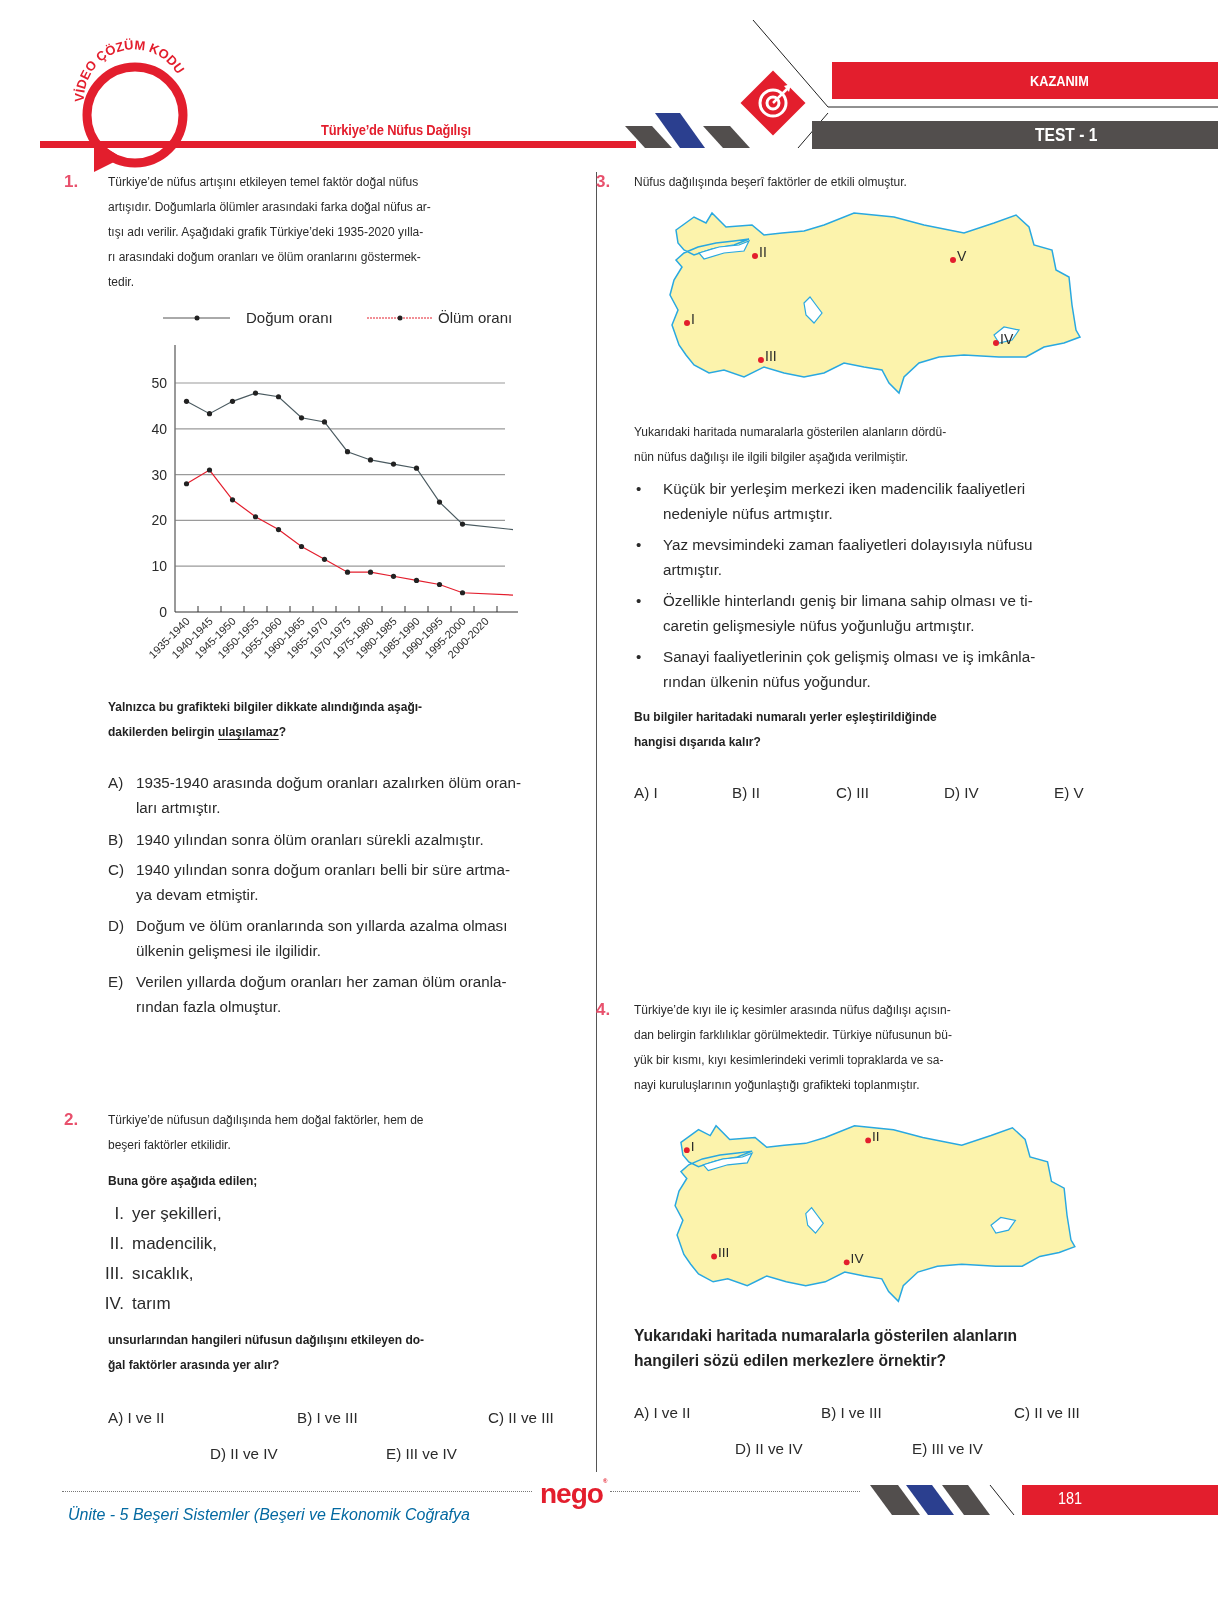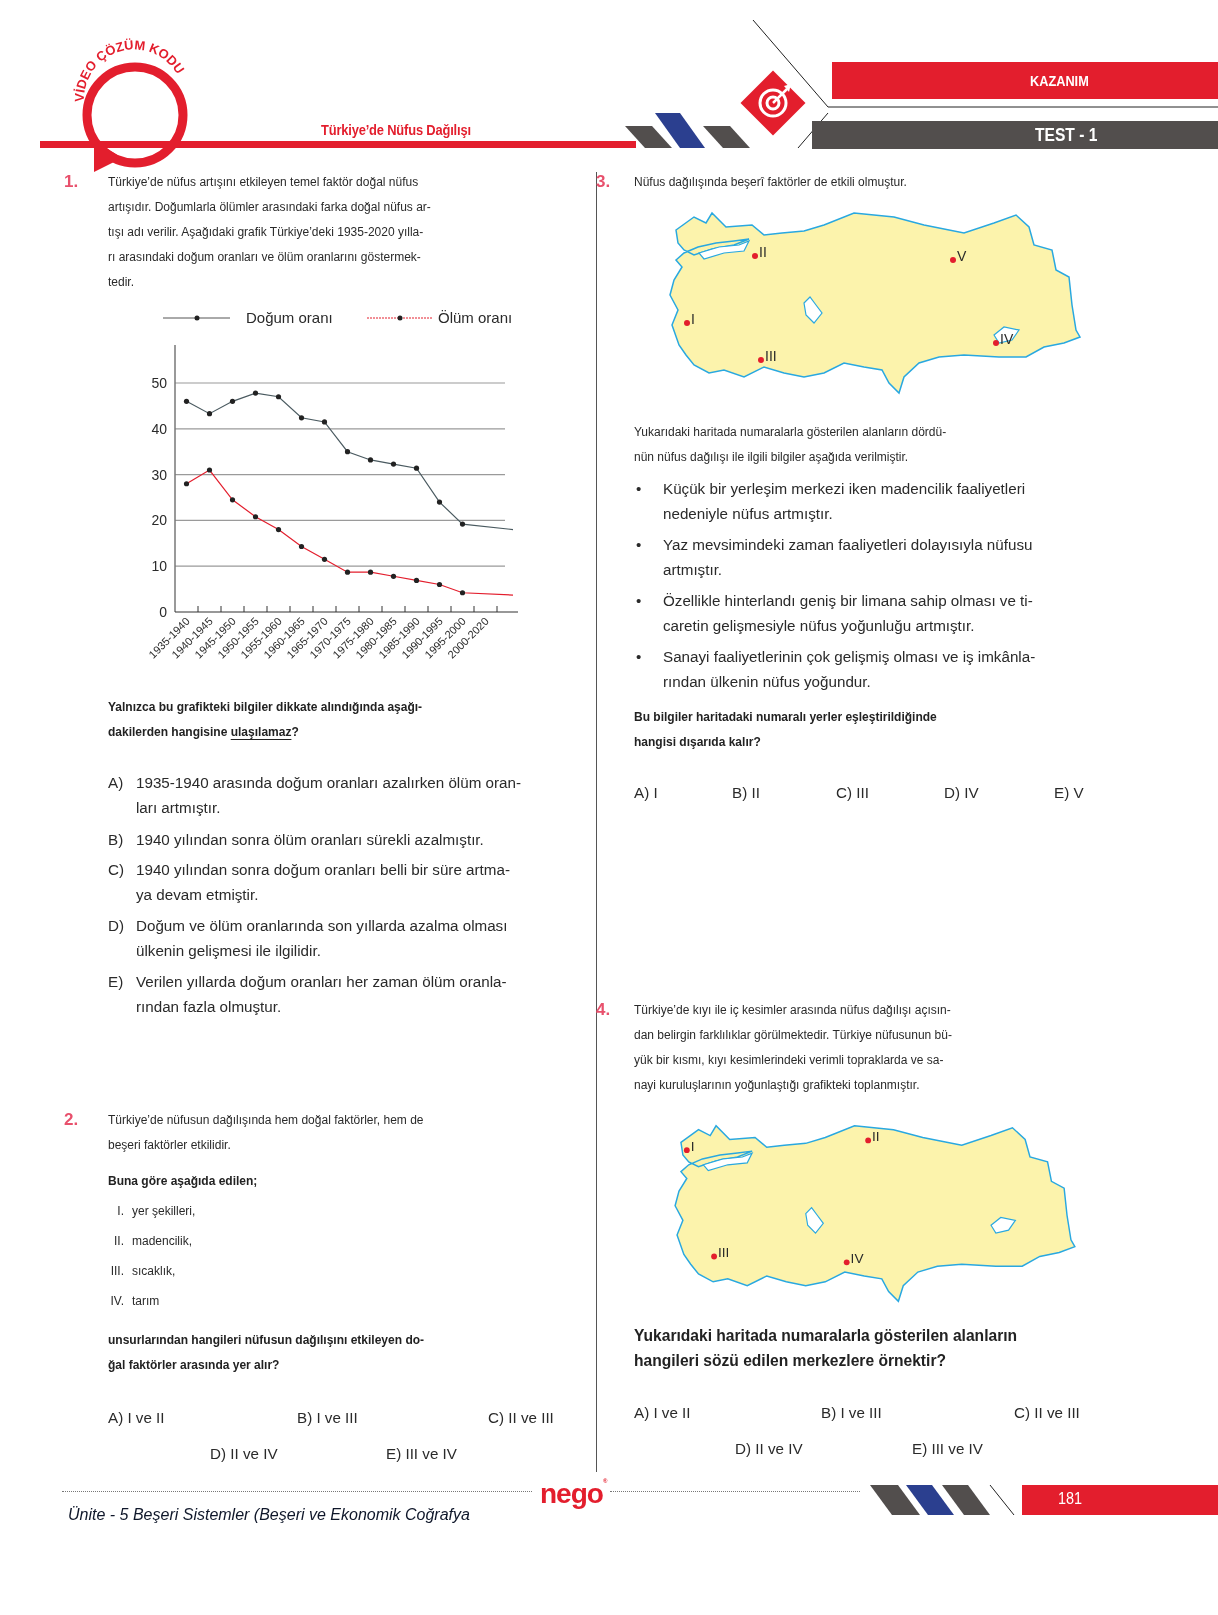--- a/index.html
+++ b/index.html
@@ -24,33 +24,33 @@
   .u { text-decoration: underline; text-underline-offset: 3px; }
 
   
   .chart { position: absolute; left: 130px; top: 300px; width: 400px; height: 400px; }
   .chart text { font-family: "Liberation Sans", sans-serif; fill: #2a2a2a; }
 
   .opt { position: absolute; font-size: 15.2px; line-height: 25px; color: #2a2a2a; }
   .opt-letter { position: absolute; left: 0; }
   .opt-body { position: absolute; left: 28px; width: 428px; }
 
-  .roman { position: absolute; font-size: 12px; color: #2a2a2a; }
+  .roman { position: absolute; font-size: 17px; color: #2a2a2a; }
   .roman .rn { display: inline-block; width: 24px; text-align: right; margin-right: 8px; }
 
   .bullet { position: absolute; font-size: 15.2px; line-height: 25px; }
   .bullet .dot { position: absolute; left: 0; top: 0; }
   .bullet .btxt { position: absolute; left: 27px; width: 430px; }
 
   .map { position: absolute; }
   .map text { font-family: "Liberation Sans", sans-serif; font-size: 14px; fill: #2a2a2a; }
 
   
   .footer-line { position: absolute; top: 1491px; height: 1px; border-top: 1px dotted #777; }
-  .footer-text { position: absolute; left: 68px; top: 1506px; font-size: 16px; font-style: italic; color: #0f172a; }
+  .footer-text { position: absolute; left: 68px; top: 1506px; font-size: 16px; font-style: italic; color: #0369a1; }
   .nego { position: absolute; left: 540px; top: 1478px; font-size: 28px; font-weight: bold; color: #e31e2d; letter-spacing: -1px; }
   .nego-reg { font-size: 6px; vertical-align: top; }
   .page-bar { position: absolute; left: 1022px; top: 1485px; width: 196px; height: 30px; background: #e31e2d; }
   .page-num { position: absolute; left: 1058px; top: 1489px; color: #fff; font-size: 17px; transform: scaleX(0.85); transform-origin: left; }
 </style>
 </head>
 <body>
 
 <svg class="video-logo" viewBox="0 0 150 150">
   <defs>
@@ -182,21 +182,21 @@
       <circle cx="240.5" cy="272.154" r="2.6" fill="#222"></circle>
       <circle cx="263.5" cy="276.276" r="2.6" fill="#222"></circle>
       <circle cx="286.5" cy="280.398" r="2.6" fill="#222"></circle>
       <circle cx="309.5" cy="284.52" r="2.6" fill="#222"></circle>
       <circle cx="332.5" cy="292.764" r="2.6" fill="#222"></circle>
     </g>
 </svg>
 
 <div class="txt bold" style="left:108px;top:695px;width:470px">
   <div>Yalnızca bu grafikteki bilgiler dikkate alındığında aşağı-</div>
-  <div><span>dakilerden hangisine </span><span class="u">ulaşılamaz</span><span>?</span></div>
+  <div><span>dakilerden belirgin </span><span class="u">ulaşılamaz</span><span>?</span></div>
 </div>
 
 <div class="opt" style="left:108px;top:770px;width:460px;height:50px">
   <span class="opt-letter">A)</span>
   <div class="opt-body">
       <div>1935-1940 arasında doğum oranları azalırken ölüm oran-</div>
       <div>ları artmıştır.</div>
     </div>
 </div>
 <div class="opt" style="left:108px;top:827px;width:460px;height:25px">

